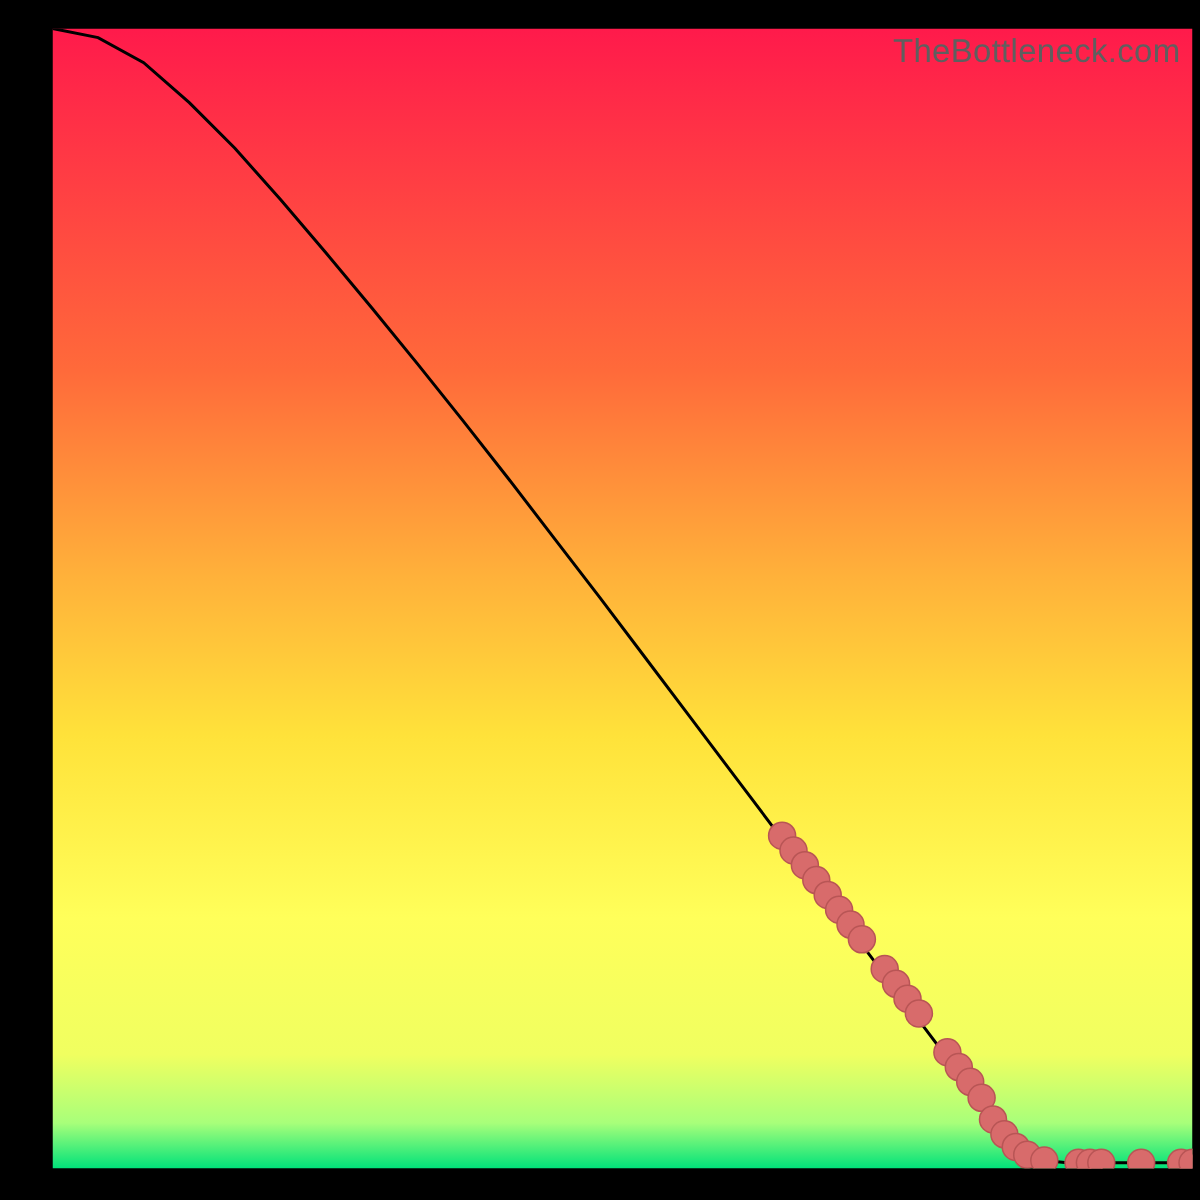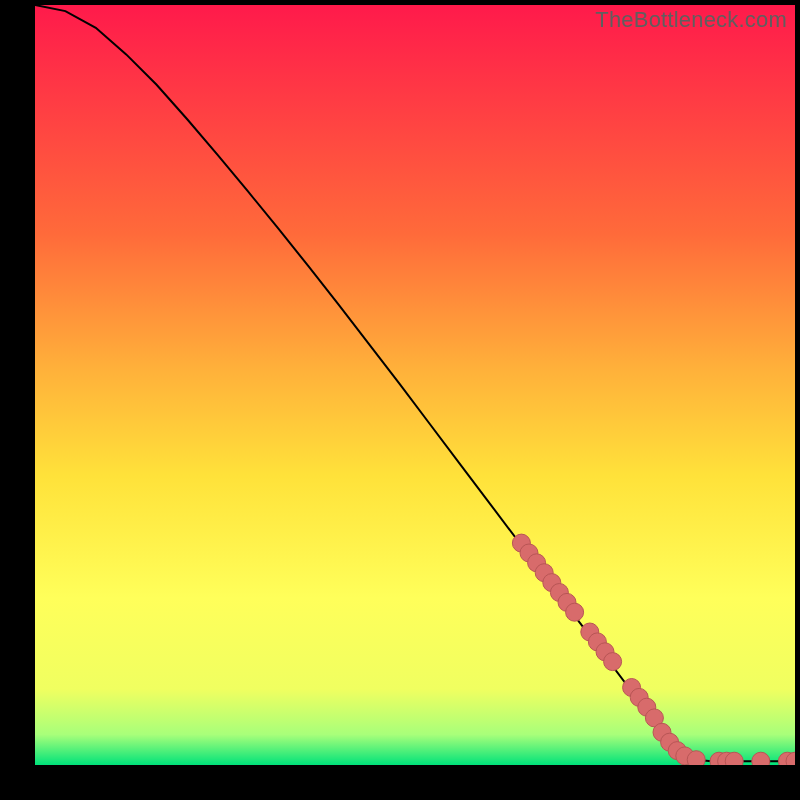--- a/index.html
+++ b/index.html
@@ -7,21 +7,21 @@
     padding: 0;
     width: 800px;
     height: 800px;
     background: #000;
     overflow: hidden;
     font-family: Arial, Helvetica, sans-serif;
   }
   .frame {
     position: absolute;
     left: 35px;
-    top: 5px;
+    top: 19px;
     width: 760px;
     height: 760px;
     background: #000;
   }
   .citation {
     position: absolute;
     top: 2px;
     right: 8px;
     color: #5f5f5f;
     font-size: 22px;

